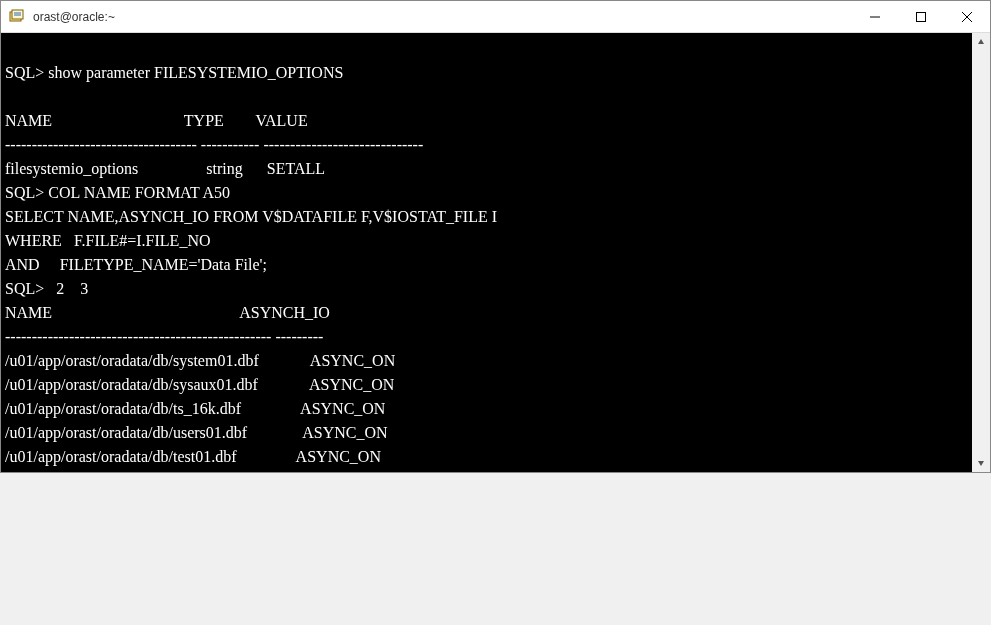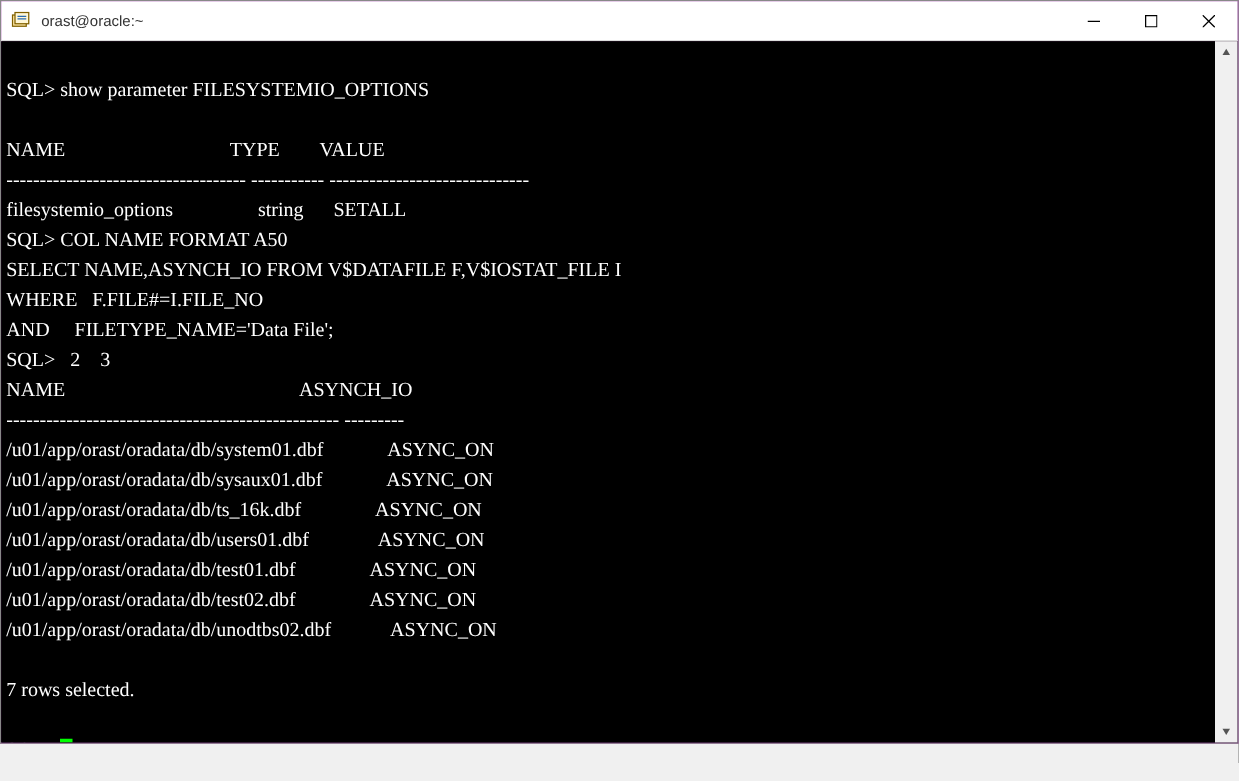--- a/index.html
+++ b/index.html
@@ -9,22 +9,22 @@
     }
     body {
       font-family: "Segoe UI", Tahoma, sans-serif;
       background: #f0f0f0;
       width: 991px;
       height: 625px;
       overflow: hidden;
     }
     .window {
       width: 991px;
-      height: 595px;
-      background: #a21caf;
+      height: 473px;
+      background: #15803d;
       border: 1px solid #888;
       display: flex;
       flex-direction: column;
     }
     .titlebar {
       height: 32px;
       background: #fff;
       display: flex;
       align-items: center;
       padding-left: 8px;

